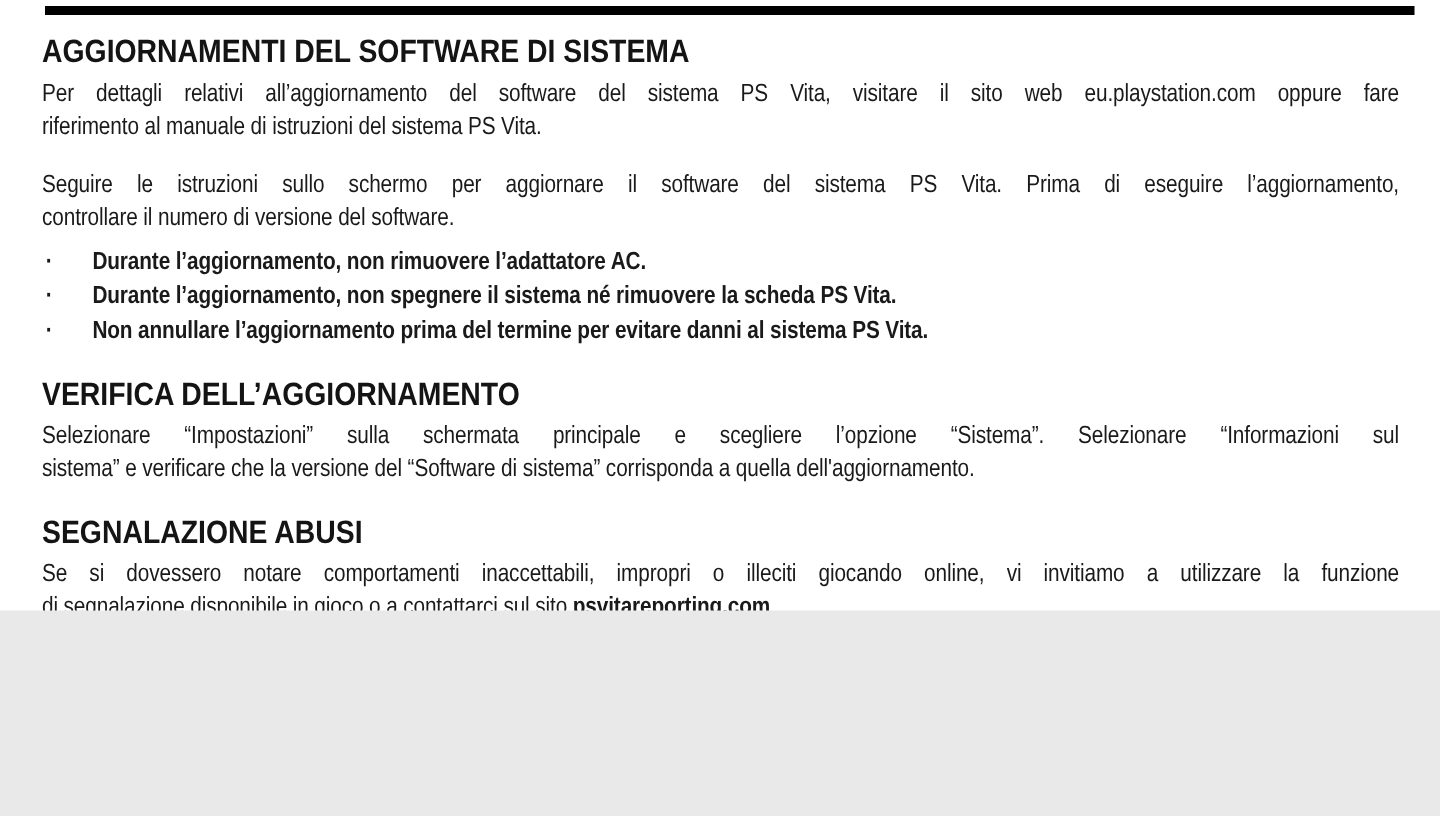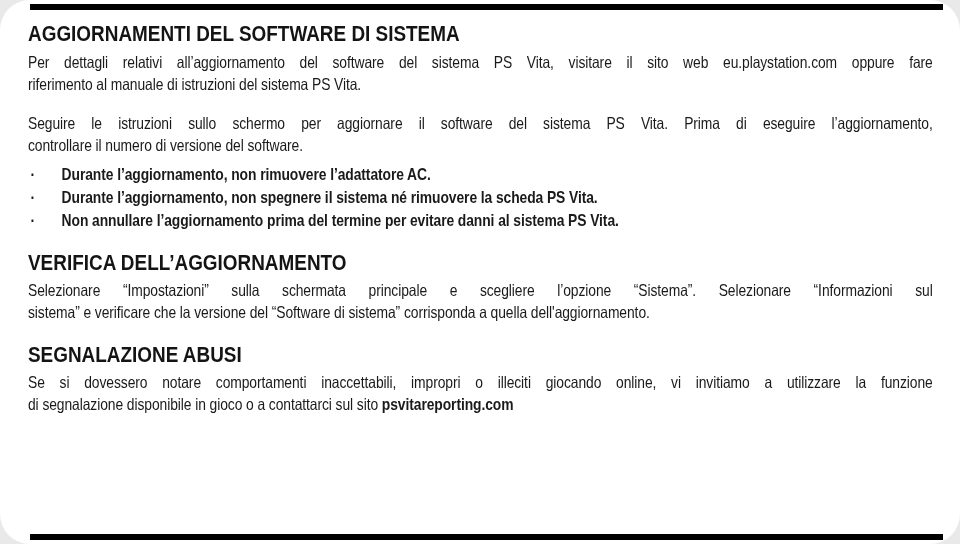--- a/index.html
+++ b/index.html
@@ -1,25 +1,24 @@
 <!DOCTYPE html>
 <html><head>
 <meta charset="utf-8">
 <style>
   html, body { margin: 0; padding: 0; }
   body { background: #e9e9e9; }
   .page {
     position: relative;
     width: 960px;
-    height: 544px;
+    height: 407px;
     background: #ffffff;
     overflow: hidden;
     font-family: "Liberation Sans", sans-serif;
     color: #1a1a1a;
-    border-radius: 30px;
   }
   .scan-bar {
     position: absolute;
     left: 30px;
     width: 913px;
     height: 6px;
     background: #000000;
   }
   .scan-bar.top { top: 4px; }
   .scan-bar.bottom { top: 534px; }

